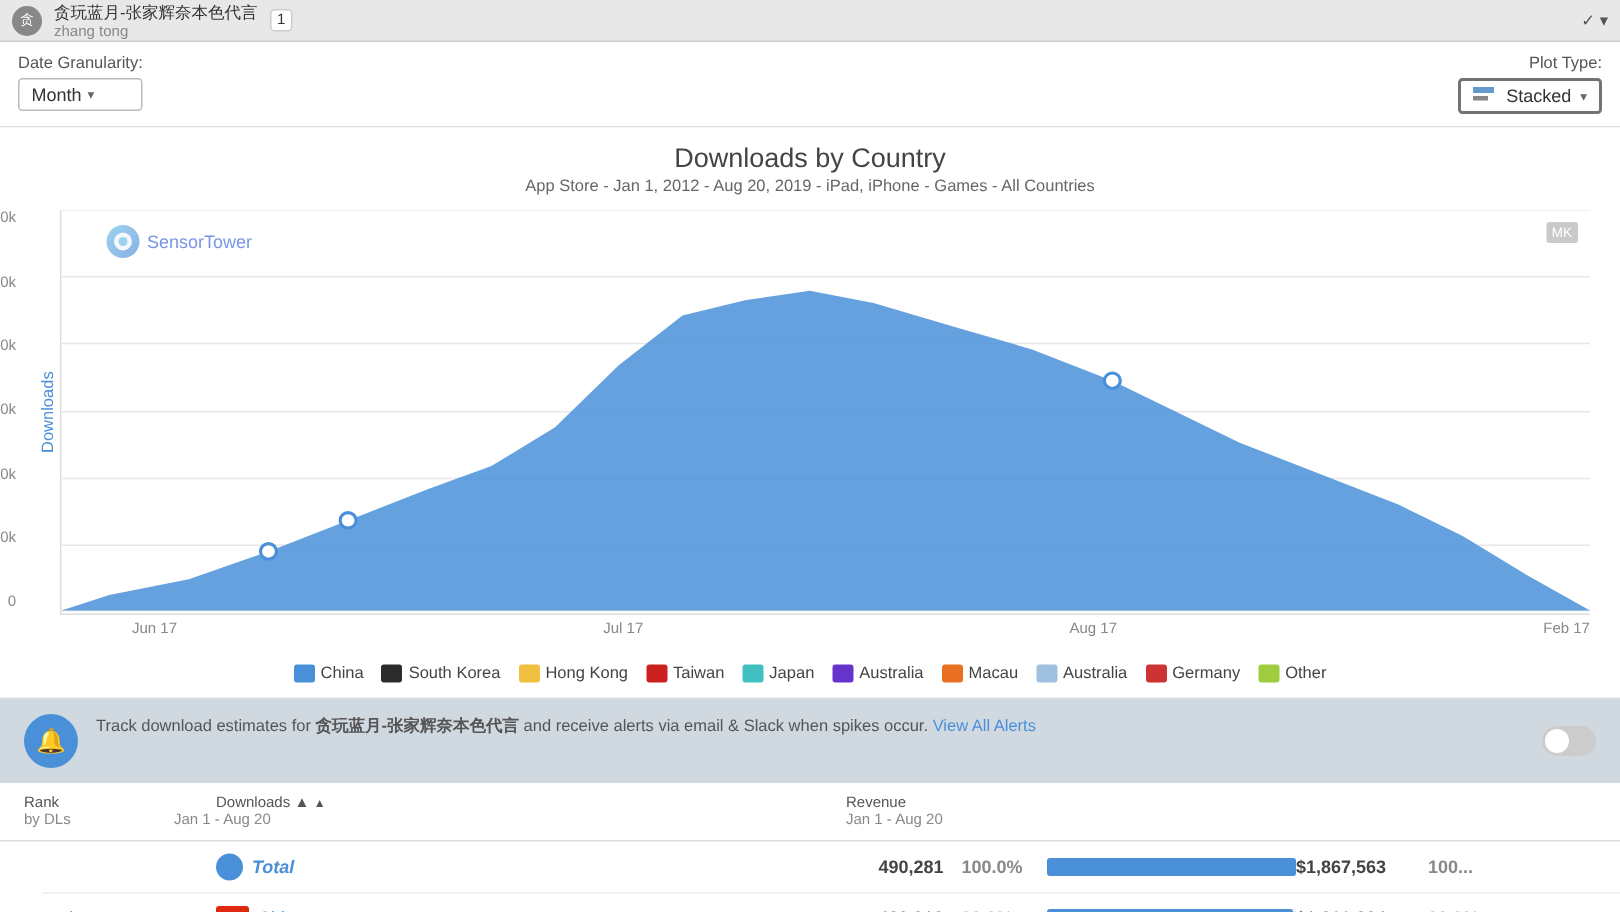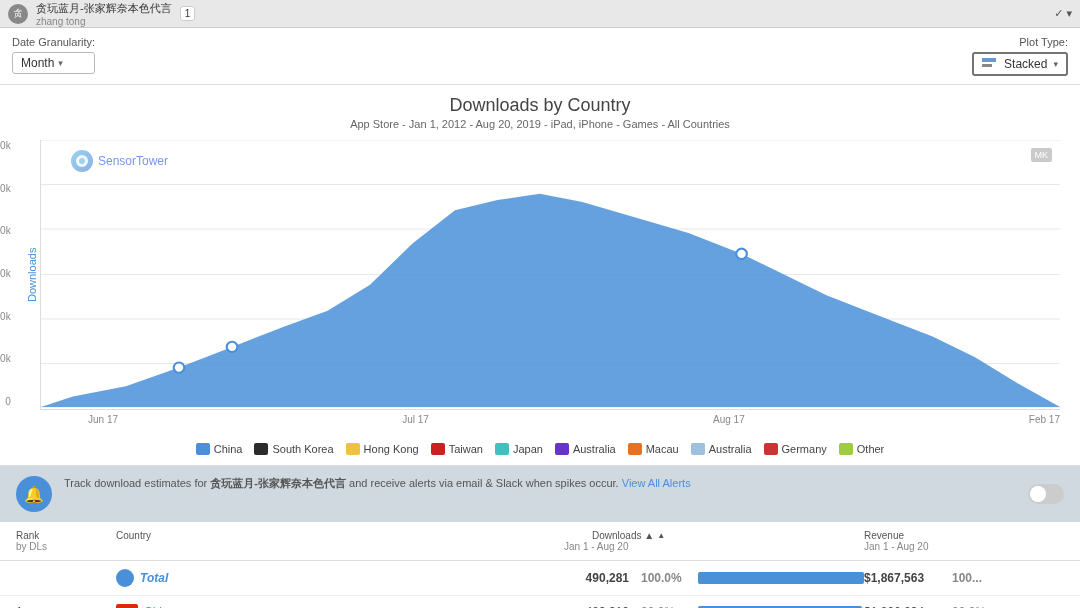--- a/index.html
+++ b/index.html
@@ -57,21 +57,21 @@
     .monitor-toggle { width: 36px; height: 20px; border-radius: 10px; background: #ccc; position: relative; cursor: pointer; flex-shrink: 0; margin-top: 8px; }
     .monitor-toggle::after { content: ''; position: absolute; width: 16px; height: 16px; border-radius: 50%; background: #fff; top: 2px; left: 2px; }
 
     
     .table-container { background: #fff; }
     .table-header { display: grid; grid-template-columns: 100px 1fr 300px 200px; padding: 8px 16px; border-bottom: 1px solid #ddd; }
     .table-col-header { font-size: 10px; color: #555; }
     .table-col-header.sortable { cursor: pointer; display: flex; align-items: center; gap: 3px; margin-left: 28px; }
     .table-col-header.sortable::after { content: '▲'; font-size: 8px; }
     .table-sub-header { font-size: 10px; color: #888; }
-    .table-row { display: grid; grid-template-columns: 100px 1fr 300px 200px; padding: 8px 16px; border-bottom: 1px solid #eee; align-items: center; }
+    .table-row { display: grid; grid-template-columns: 100px 1fr 300px 200px; padding: 8px 16px; border-bottom: 1px solid #eee; align-items: center; margin-left: 28px; }
     .table-row.total-row { font-weight: 600; }
     .table-rank { font-size: 12px; color: #444; }
     .table-country { display: flex; align-items: center; gap: 6px; font-size: 12px; color: #4a90d9; cursor: pointer; }
     .flag { width: 20px; height: 14px; border-radius: 2px; display: inline-block; }
     .flag-world { background: linear-gradient(180deg, #4a90d9 50%, #4a90d9 50%); border-radius: 50%; width: 18px; height: 18px; }
     .flag-china { background: #de2910; position: relative; overflow: hidden; }
     .downloads-cell { display: flex; align-items: center; gap: 12px; }
     .dl-number { font-size: 12px; color: #444; min-width: 65px; text-align: right; }
     .dl-pct { font-size: 12px; color: #888; min-width: 45px; }
     .dl-bar-container { flex: 1; height: 12px; background: #eee; border-radius: 2px; }
@@ -261,23 +261,20 @@
 </div>
 
 <div class="table-container">
 
   <div class="table-header">
     <div>
       <div class="table-col-header">Rank</div>
       <div class="table-sub-header">by DLs</div>
     </div>
     <div>
-      <div class="table-col-header">Country</div>
-    </div>
-    <div>
       <div class="table-col-header sortable">Downloads ▲</div>
       <div class="table-sub-header">Jan 1 - Aug 20</div>
     </div>
     <div>
       <div class="table-col-header">Revenue</div>
       <div class="table-sub-header">Jan 1 - Aug 20</div>
     </div>
   </div>
 
   <div class="table-row total-row">

